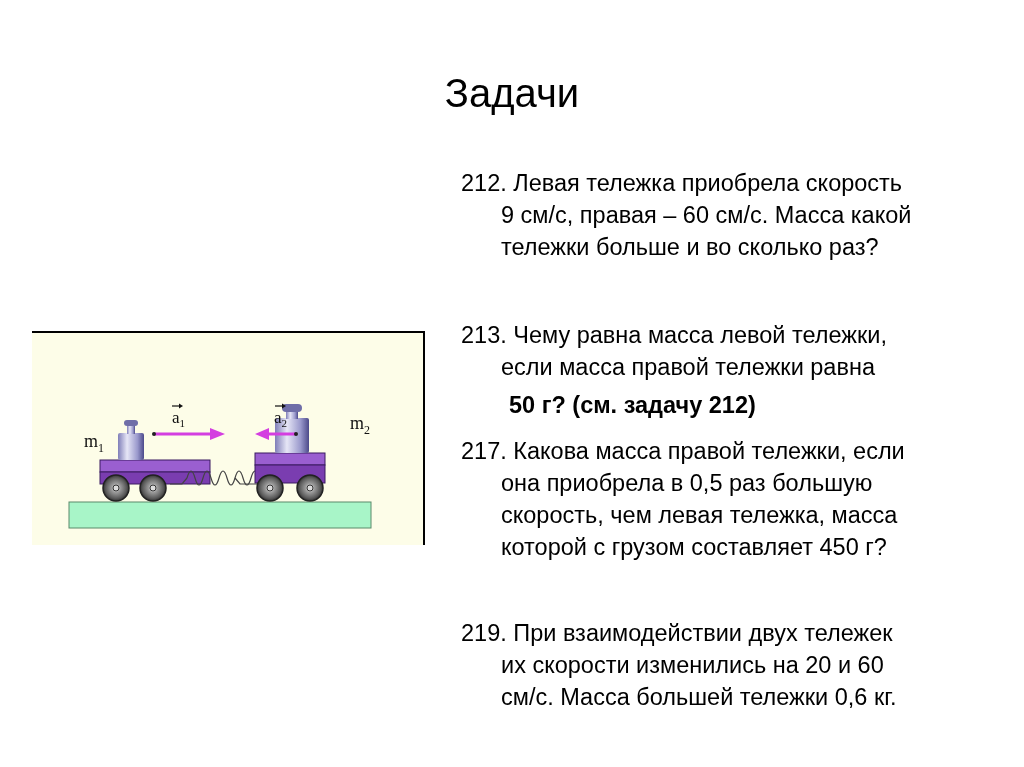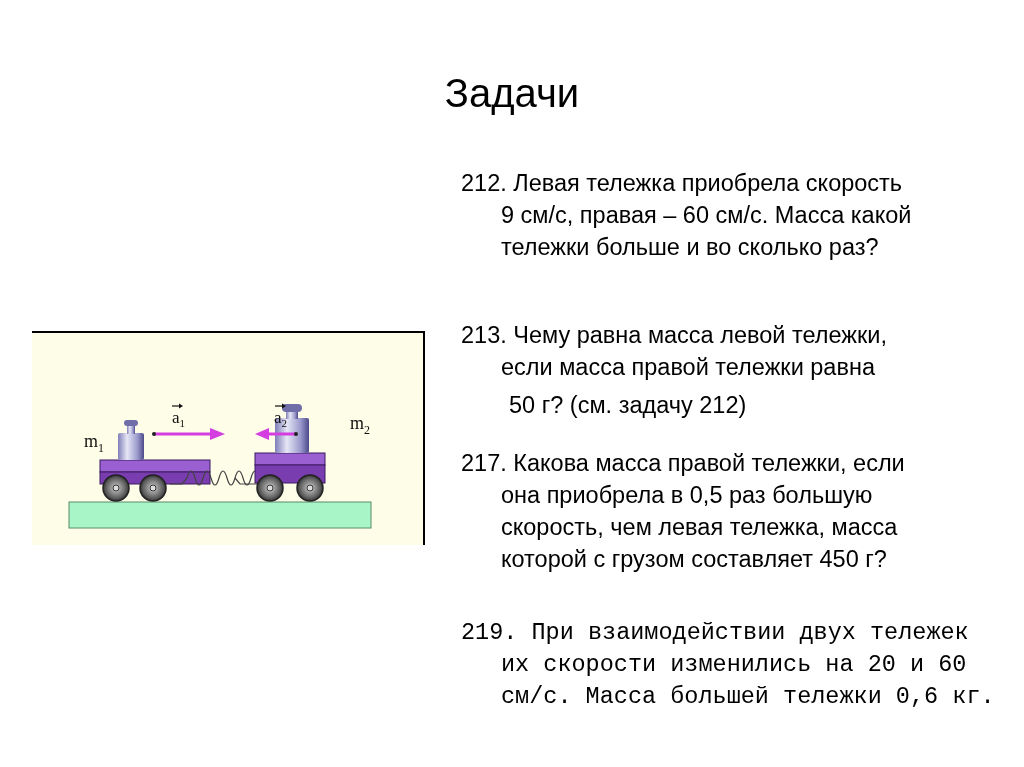--- a/index.html
+++ b/index.html
@@ -15,25 +15,25 @@
     position: absolute; left: 32px; top: 330px; width: 393px; height: 215px;
   }
   .figure svg { display: block; }
   .tasks {
     position: absolute; left: 452px; top: 158px; width: 560px;
     font-size: 23.5px; line-height: 32px;
   }
   .task { margin: 9px; }
   .task .line { display: block; white-space: nowrap; }
   .task .line.indent { padding-left: 40px; }
-  .task .line.indent2 { padding-left: 48px; }
+  .task .line.indent2 { padding-left: 48px; font-weight: bold; }
   .t212 { position: absolute; top: 0; }
   .t213 { position: absolute; top: 152px; }
-  .t217 { position: absolute; top: 280px; }
-  .t219 { position: absolute; top: 450px; font-family: Liberation Mono, monospace; }
+  .t217 { position: absolute; top: 268px; }
+  .t219 { position: absolute; top: 450px; }
 </style>
 </head>
 <body>
 
 <div class="title">Задачи</div>
 
 <div class="figure">
   <svg width="393" height="215" viewBox="0 0 393 215" xmlns="http://www.w3.org/2000/svg">
     <defs>
       <linearGradient id="wgrad" x1="0" x2="1" y1="0" y2="0">

